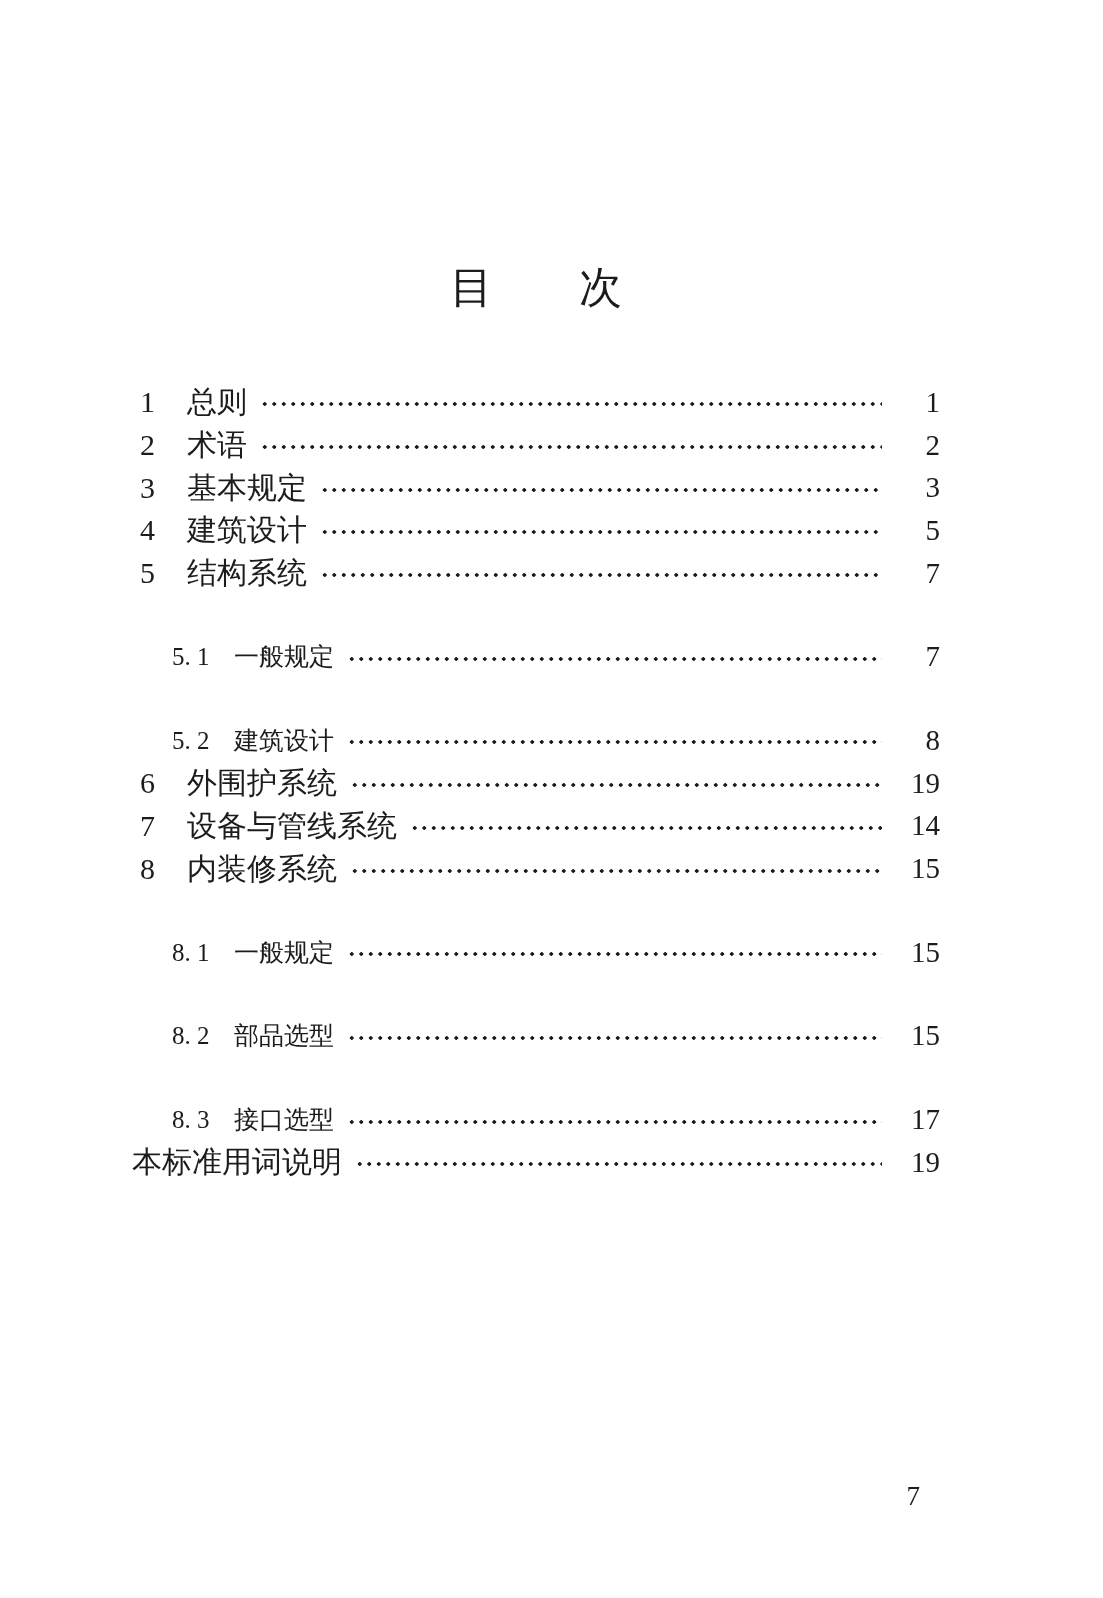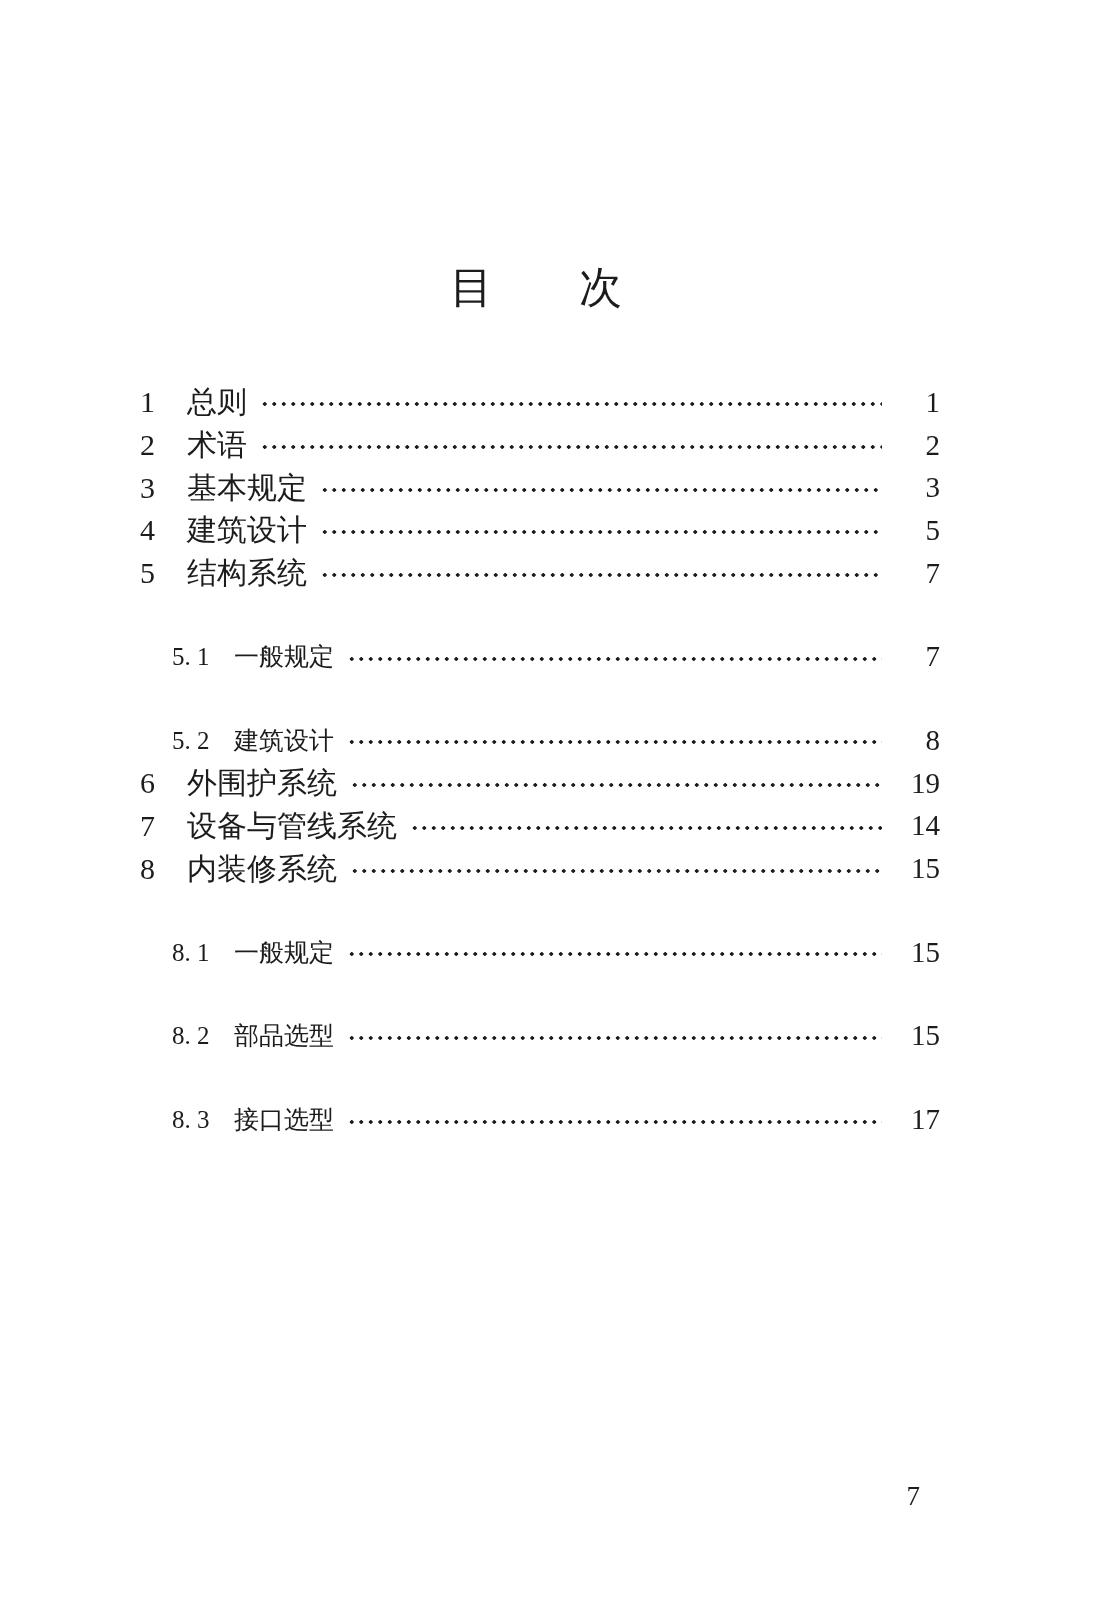--- a/index.html
+++ b/index.html
@@ -177,18 +177,24 @@
     <span class="label">部品选型</span>
     <span class="leader"></span>
     <span class="pagenum">15</span>
   </div>
         <div class="toc-row level-2">
     <span class="num">8. 3</span>
     <span class="label">接口选型</span>
     <span class="leader"></span>
     <span class="pagenum">17</span>
   </div>
+        <div class="toc-row level-0">
+
+    <span class="label">本标准用词说明</span>
+    <span class="leader"></span>
+    <span class="pagenum">19</span>
+  </div>
       </div>
 
   </div>
 
   <div class="footer-pagenum">7</div>
 </div>
 
 </body></html>

